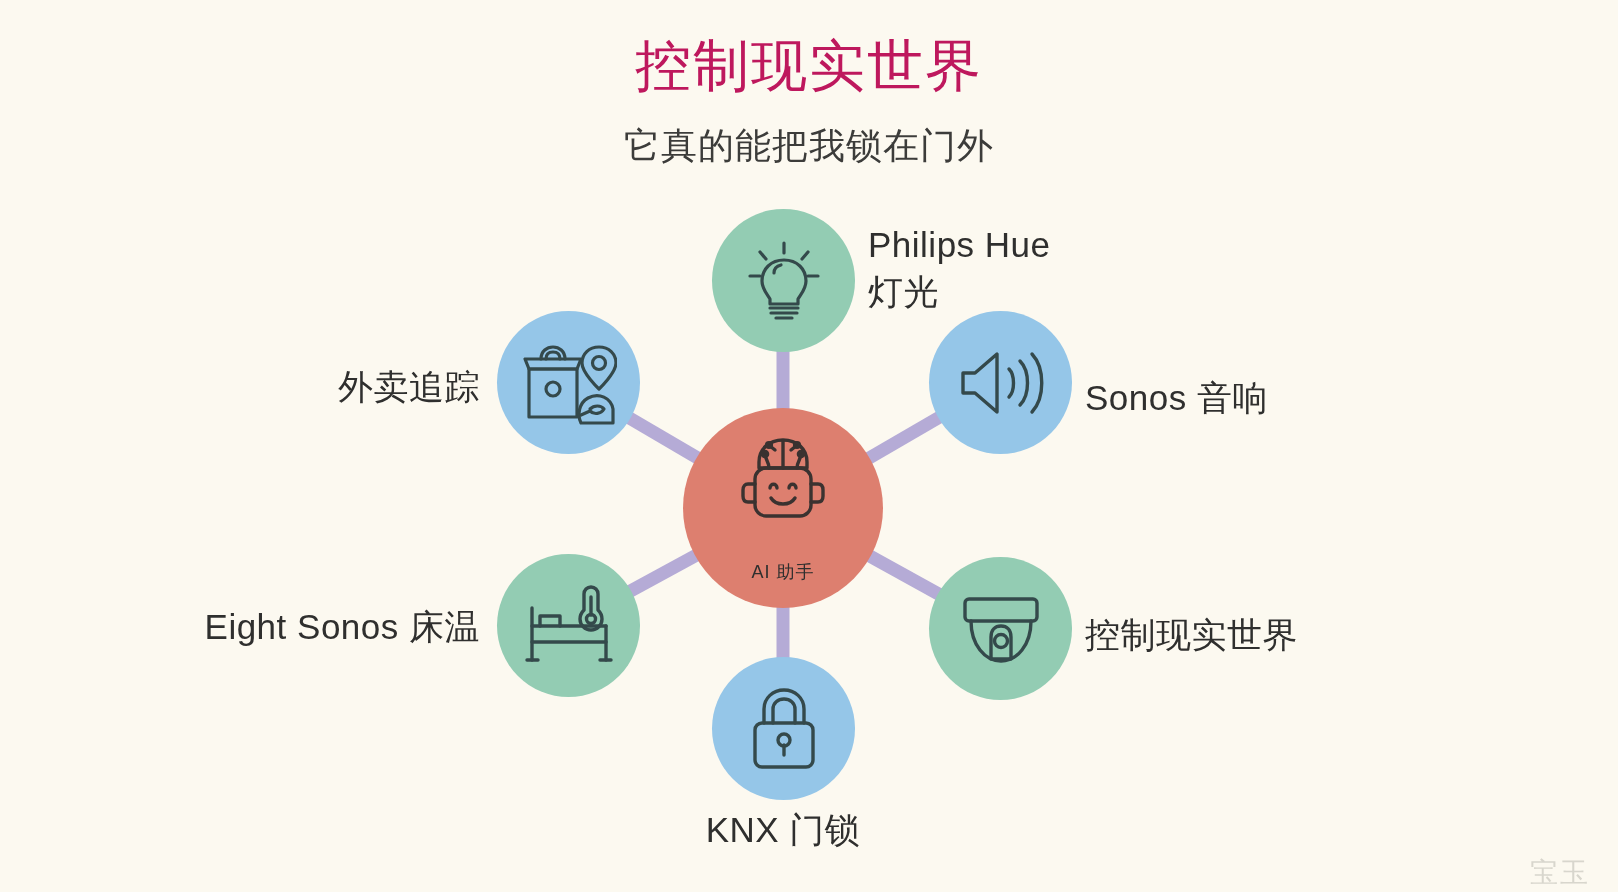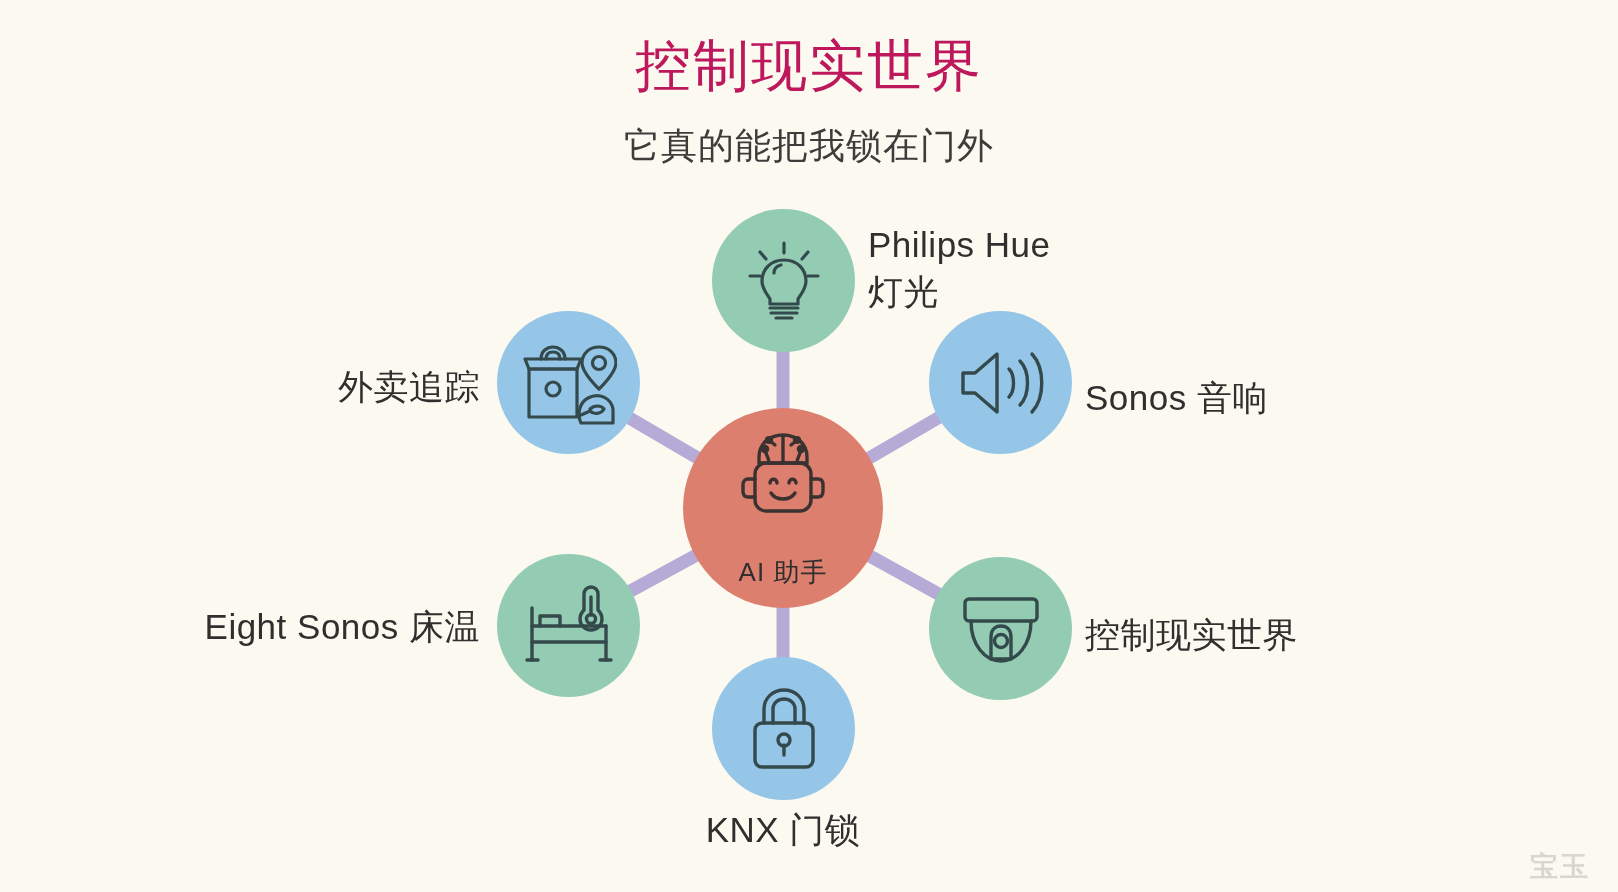--- a/index.html
+++ b/index.html
@@ -54,44 +54,43 @@
   .node svg { display: block; }
   .center-node {
     position: absolute;
     border-radius: 50%;
     display: flex;
     flex-direction: column;
     align-items: center;
     justify-content: center;
   }
   .center-label {
-    font-size: 26px;
+    font-size: 18px;
     color: #2f2f2e;
     margin-top: 20px;
     letter-spacing: 1px;
   }
   .node-label {
     position: absolute;
     font-size: 35px;
     color: #2f2f2e;
     line-height: 1.35;
     white-space: pre-line;
     letter-spacing: 0.5px;
   }
   .label-left { text-align: right; }
   .label-right { text-align: left; }
   .label-center { text-align: center; }
   .watermark {
     position: absolute;
     right: 28px;
-    bottom: 6px;
+    bottom: 0;
     font-size: 28px;
     color: #d8d6cd;
     letter-spacing: 2px;
-    font-weight: bold;
   }
 </style>
 </head>
 <body>
 
 <div class="stage">
 
   <div class="title">控制现实世界</div>
   <div class="subtitle">它真的能把我锁在门外</div>
 

